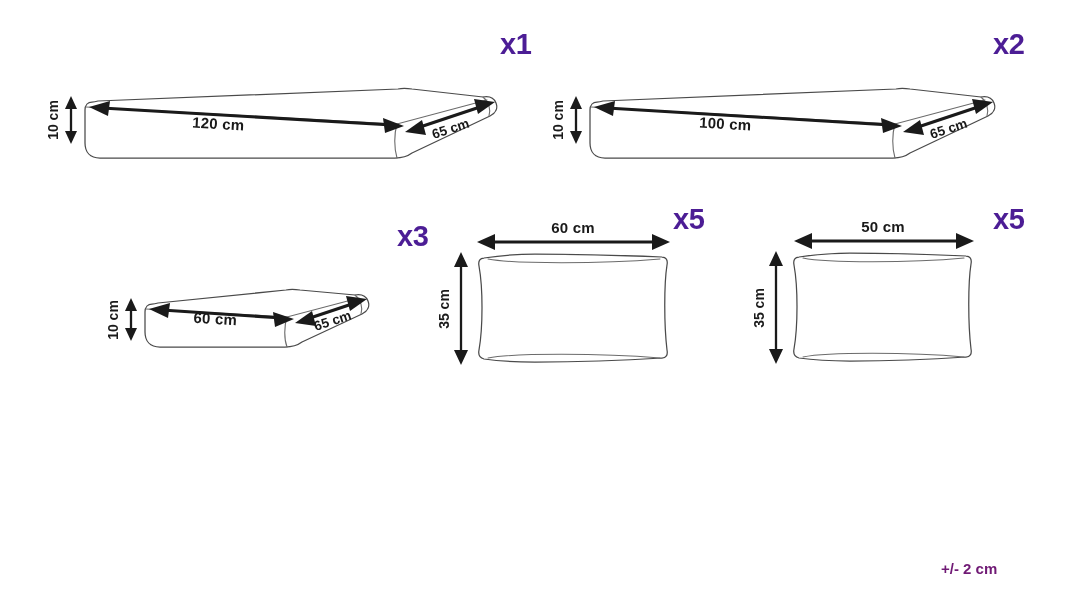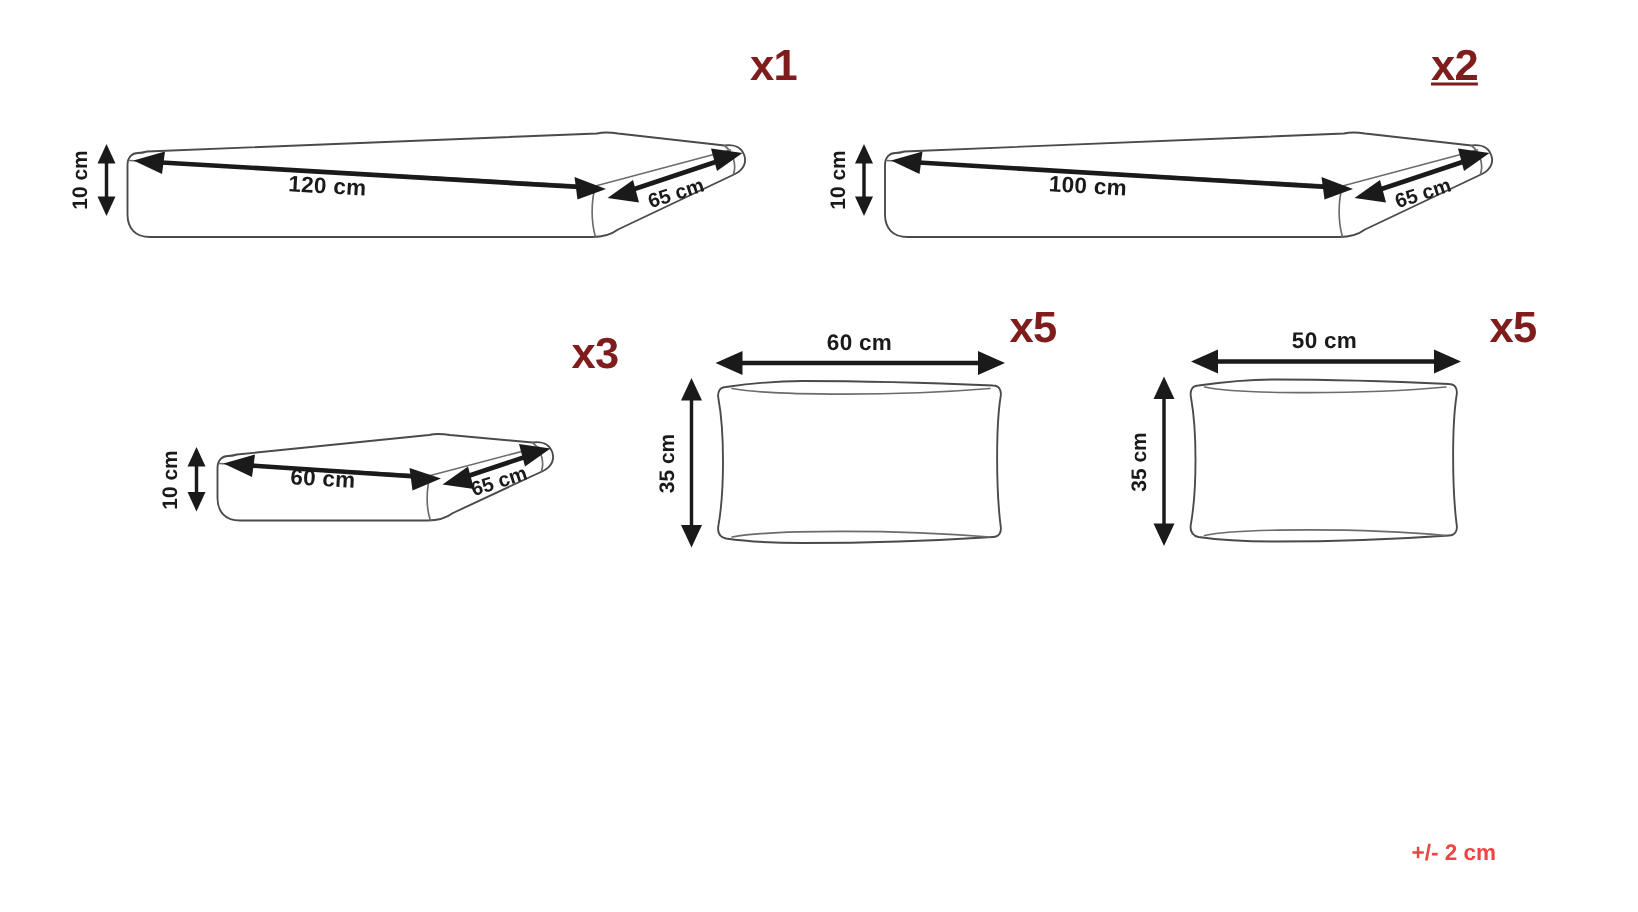--- a/index.html
+++ b/index.html
@@ -64,31 +64,31 @@
     font-family: "Liberation Sans", sans-serif;
     font-weight: bold;
     font-size: 13.5px;
     fill: #1a1a1a;
   }
   .qty {
     position: absolute;
     font-family: "Liberation Sans", sans-serif;
     font-weight: bold;
     font-size: 29px;
-    color: #7f1d1d;
+    color: #4c1d95;
     letter-spacing: -0.5px;
     line-height: 1;
     white-space: nowrap;
   }
   .tolerance {
     position: absolute;
     font-family: "Liberation Sans", sans-serif;
     font-weight: bold;
     font-size: 15px;
-    color: #ef4444;
+    color: #701a75;
     white-space: nowrap;
   }
   .vlabel {
     font-family: "Liberation Sans", sans-serif;
     font-weight: bold;
     font-size: 14px;
     fill: #1a1a1a;
   }
 </style>
 </head>
@@ -177,21 +177,21 @@
       </g>
 
       <g>
         <line class="dimline-thin" x1="31" y1="46" x2="31" y2="78"></line>
         <polygon class="arrowhead" points="31,38 25,51 37,51"></polygon>
         <polygon class="arrowhead" points="31,86 25,73 37,73"></polygon>
         <text class="vlabel" x="18" y="62" text-anchor="middle" transform="rotate(-90 18 62)">10 cm</text>
       </g>
     </svg>
   </div>
-  <div class="qty" style="left:954px; top:30px;text-decoration:underline;">x2</div>
+  <div class="qty" style="left:993px; top:30px;">x2</div>
 
   <div class="item" style="left:100px; top:260px;">
     <svg width="290" height="115" viewBox="0 0 290 115">
       <path class="outline" d="M 52 44
            C 48 44 45 47 45 52
            L 45 72
            C 45 81 50 87 60 87
            L 185 87
            C 192 87 198 85 202 82
            L 262 54
@@ -220,21 +220,21 @@
       </g>
 
       <g>
         <line class="dimline-thin" x1="31" y1="46" x2="31" y2="73"></line>
         <polygon class="arrowhead" points="31,38 25,51 37,51"></polygon>
         <polygon class="arrowhead" points="31,81 25,68 37,68"></polygon>
         <text class="vlabel" x="18" y="60" text-anchor="middle" transform="rotate(-90 18 60)">10 cm</text>
       </g>
     </svg>
   </div>
-  <div class="qty" style="left:381px; top:222px;">x3</div>
+  <div class="qty" style="left:397px; top:222px;">x3</div>
 
   <div class="item" style="left:440px; top:222px;">
     <svg width="250" height="160" viewBox="0 0 250 160">
 
       <path class="outline" d="M 44 36
            C 58 34 75 32 95 32
            C 128 32 175 33 222 35
            C 226 35 228 38 227 43
            C 224 62 224 103 227 128
            C 228 133 226 136 222 136

